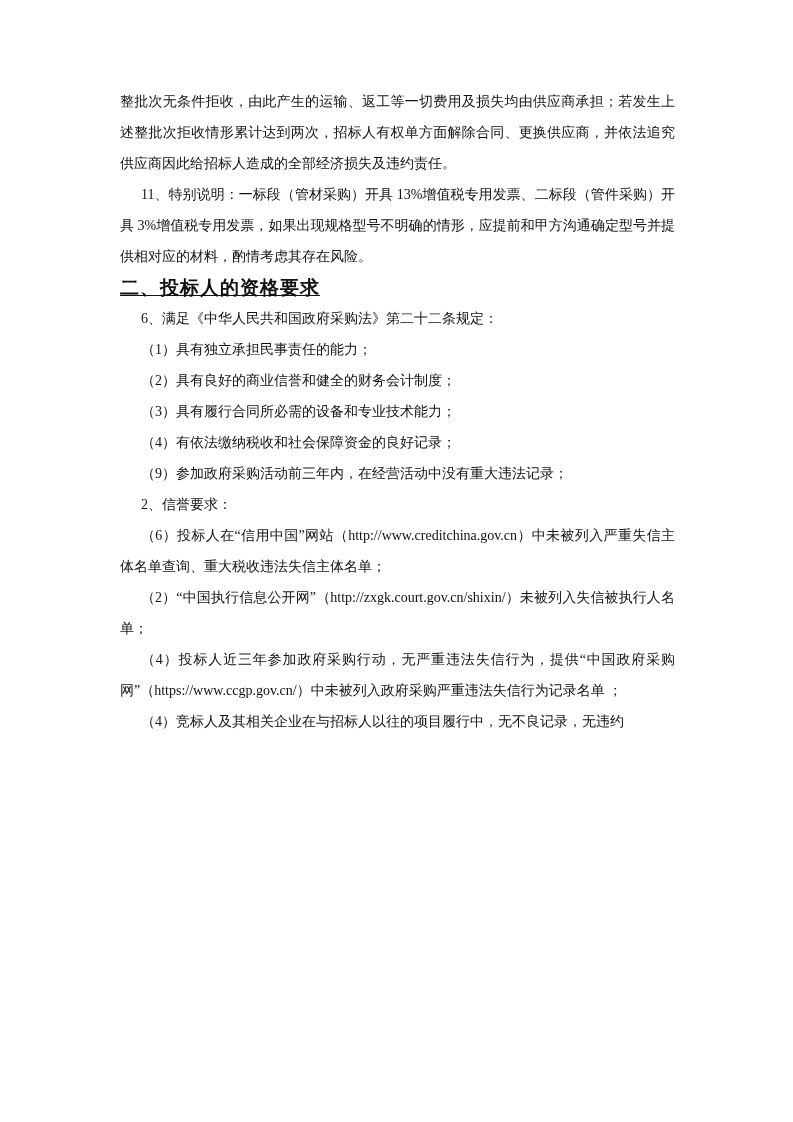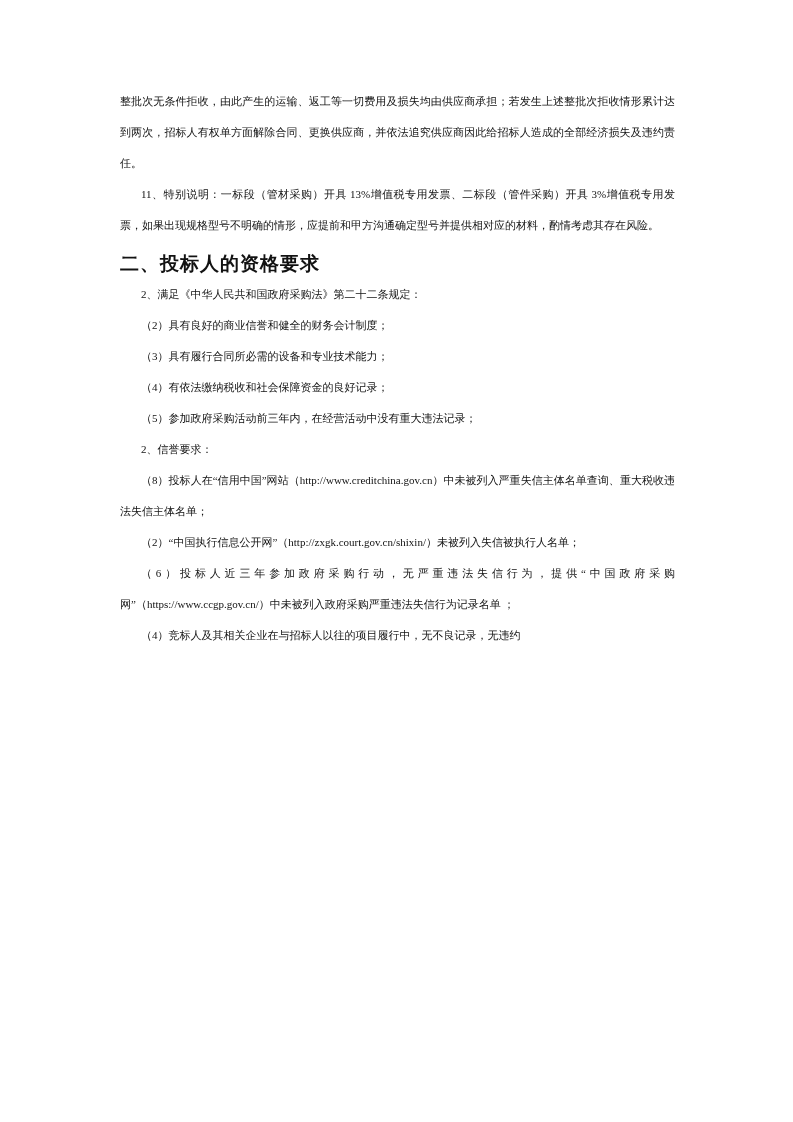--- a/index.html
+++ b/index.html
@@ -17,54 +17,55 @@
     color: #121212;
   }
   .content {
     position: absolute;
     left: 120px;
     top: 86px;
     width: 555px;
   }
   .content p {
     margin: 0;
-    font-size: 11px;
+    font-size: 14px;
     line-height: 31px;
     text-align: justify;
     text-justify: inter-ideograph;
     letter-spacing: 0px;
     overflow-wrap: normal;
   }
   .content p.continuation {
     text-indent: 0;
   }
   .content p.indent {
     text-indent: 21px;
   }
   .content p.heading {
     font-weight: bold;
     font-size: 19px;
     text-indent: 0;
-    margin-top: 7px;
     letter-spacing: 1px;
+    text-decoration: underline;
   }
 </style>
 </head>
 <body>
 
 <div class="page">
   <div class="content">
 
   <p class="continuation">整批次无条件拒收，由此产生的运输、返工等一切费用及损失均由供应商承担；若发生上述整批次拒收情形累计达到两次，招标人有权单方面解除合同、更换供应商，并依法追究供应商因此给招标人造成的全部经济损失及违约责任。</p>
       <p class="indent">11、特别说明：一标段（管材采购）开具 13%增值税专用发票、二标段（管件采购）开具 3%增值税专用发票，如果出现规格型号不明确的情形，应提前和甲方沟通确定型号并提供相对应的材料，酌情考虑其存在风险。</p>
       <p class="heading">二、投标人的资格要求</p>
-      <p class="indent">2、满足《中华人民共和国政府采购法》第二十二条规定：</p>
+      <p class="indent">6、满足《中华人民共和国政府采购法》第二十二条规定：</p>
+      <p class="indent">（1）具有独立承担民事责任的能力；</p>
       <p class="indent">（2）具有良好的商业信誉和健全的财务会计制度；</p>
       <p class="indent">（3）具有履行合同所必需的设备和专业技术能力；</p>
       <p class="indent">（4）有依法缴纳税收和社会保障资金的良好记录；</p>
-      <p class="indent">（5）参加政府采购活动前三年内，在经营活动中没有重大违法记录；</p>
+      <p class="indent">（9）参加政府采购活动前三年内，在经营活动中没有重大违法记录；</p>
       <p class="indent">2、信誉要求：</p>
-      <p class="indent">（8）投标人在“信用中国”网站（http://www.creditchina.gov.cn）中未被列入严重失信主体名单查询、重大税收违法失信主体名单；</p>
+      <p class="indent">（6）投标人在“信用中国”网站（http://www.creditchina.gov.cn）中未被列入严重失信主体名单查询、重大税收违法失信主体名单；</p>
       <p class="indent">（2）“中国执行信息公开网”（http://zxgk.court.gov.cn/shixin/）未被列入失信被执行人名单；</p>
-      <p class="indent">（6）投标人近三年参加政府采购行动，无严重违法失信行为，提供“中国政府采购网”（https://www.ccgp.gov.cn/）中未被列入政府采购严重违法失信行为记录名单 ；</p>
+      <p class="indent">（4）投标人近三年参加政府采购行动，无严重违法失信行为，提供“中国政府采购网”（https://www.ccgp.gov.cn/）中未被列入政府采购严重违法失信行为记录名单 ；</p>
       <p class="indent">（4）竞标人及其相关企业在与招标人以往的项目履行中，无不良记录，无违约</p>
     </div>
 </div>
 
 </body></html>

